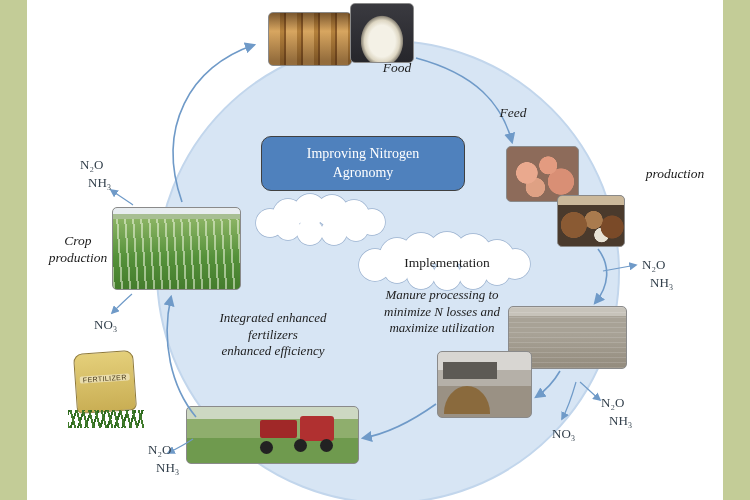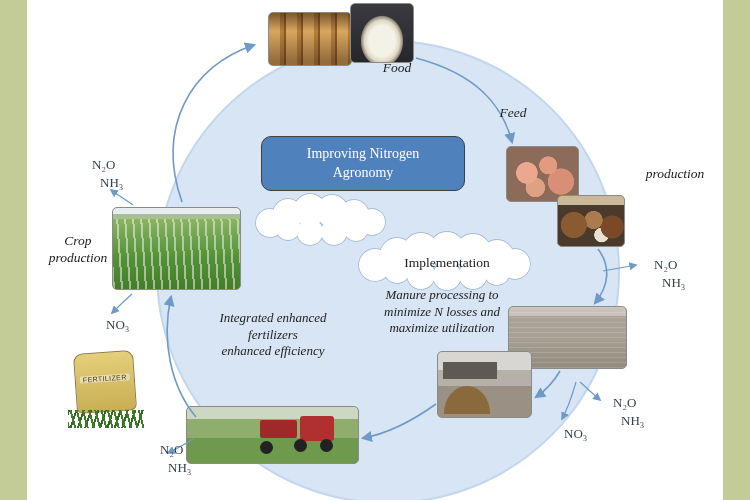--- a/index.html
+++ b/index.html
@@ -76,21 +76,21 @@
     background:
       repeating-linear-gradient(75deg,#3f7a2b 0 2px, rgba(0,0,0,0) 2px 6px),
       repeating-linear-gradient(108deg,#2f6a1f 0 2px, rgba(0,0,0,0) 2px 7px);}
   .overlay{position:absolute;left:0;top:0;z-index:3;pointer-events:none;}
   .arrow{fill:none;stroke:#6f9ac8;stroke-width:1.6;}
   .arrow.thin{stroke-width:1.2;}
   .cloud-stroke{fill:#ffffff;stroke:#9ab1cf;stroke-width:1.4;}
   .cloud-fill{fill:#ffffff;}
   .lbl{position:absolute;z-index:4;font-size:13.5px;line-height:1.25;text-align:center;font-style:italic;}
   .note{font-size:13px;line-height:1.28;}
-  .gas{position:absolute;z-index:4;font-size:13px;line-height:1.35;color:#33404c;margin-left:12px;}
+  .gas{position:absolute;z-index:4;font-size:13px;line-height:1.35;color:#33404c;}
   .gas .ind{margin-left:8px;}
   .cloud-label{position:absolute;z-index:4;font-size:13.5px;text-align:center;}
   .title-box{
     position:absolute;left:261px;top:136px;width:202px;height:53px;z-index:2;
     background:#4f81bd;border:1px solid #404040;border-radius:10px;color:#fff;
     display:flex;flex-direction:column;align-items:center;justify-content:center;
     font-size:14px;line-height:1.3;
   }
 </style>
 </head>

